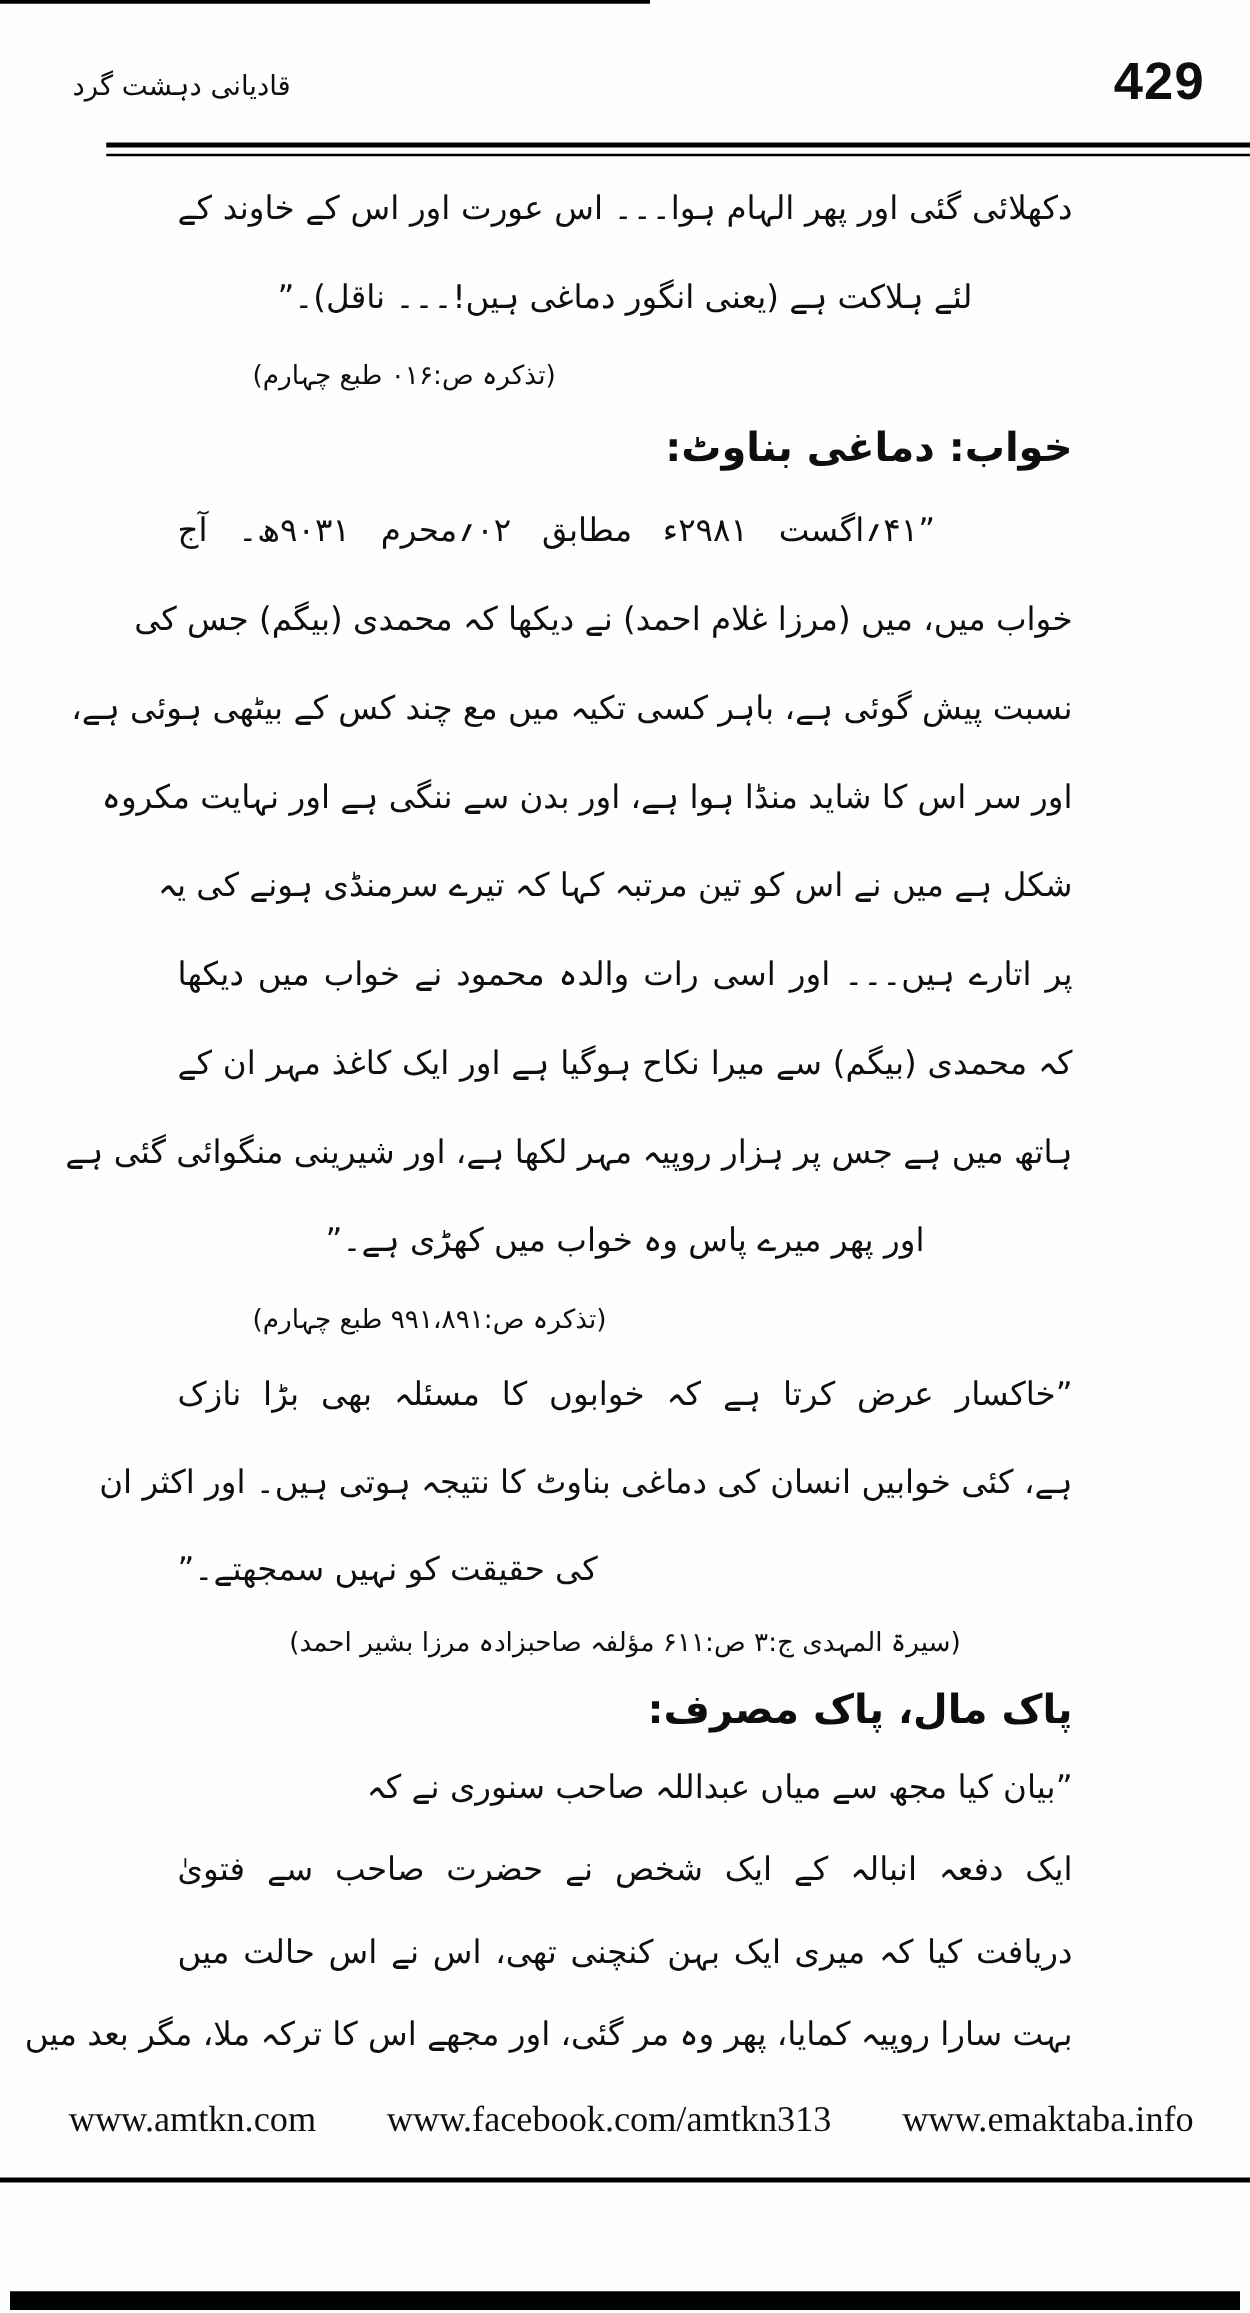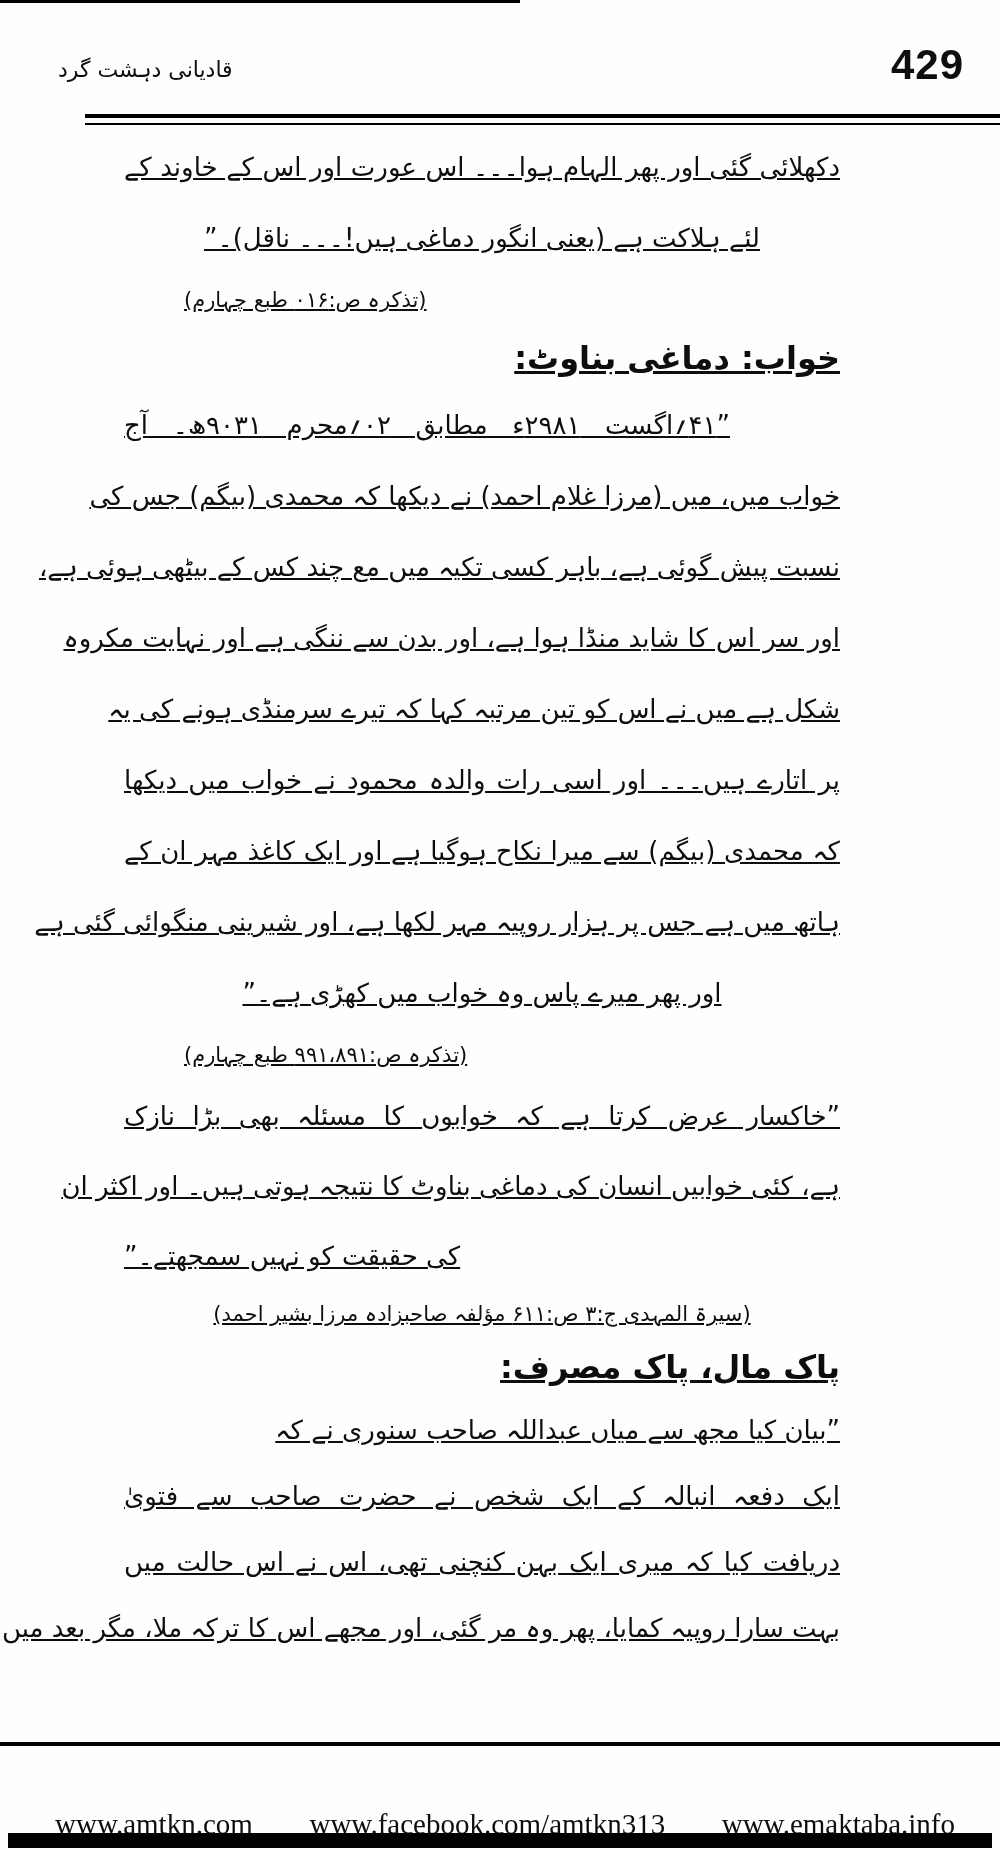--- a/index.html
+++ b/index.html
@@ -26,41 +26,41 @@
   }
   .header-right{font-size:27px;direction:rtl;padding-bottom:2px;}
 
   .rule-double{
     position:absolute;top:114px;left:85px;right:0;height:5px;
     border-top:4px solid #000;border-bottom:2px solid #000;
   }
 
   
   .content{
-    position:absolute;top:132px;left:124px;width:716px;
-    direction:rtl;text-align:right;text-decoration:underline;
+    position:absolute;top:132px;left:142px;width:716px;
+    direction:rtl;text-align:right;
   }
   .line{
     font-size:26px;height:71px;line-height:71px;white-space:nowrap;
   }
   .just{text-align:justify;text-align-last:justify;}
   .center{text-align:center;}
   .citation{font-size:21px;height:52px;line-height:52px;text-align:left;margin-left:60px;white-space:nowrap;}
   .citation-wide{font-size:21px;height:46px;line-height:46px;text-align:center;margin:0;white-space:nowrap;}
   .h-urdu{font-size:32px;font-weight:bold;height:64px;line-height:64px;text-align:right;white-space:nowrap;}
   .indent-right{width:606px;margin-right:110px;}
   .end-right{text-align:left;margin-right:108px;}
   .p2{height:70px;line-height:70px;}
   .p3{height:66px;line-height:66px;}
   .h2-block{height:60px;line-height:60px;}
 
   
   .footer-rule{position:absolute;top:1742px;left:0;right:0;border-top:4px solid #000;}
   .footer{
-    position:absolute;top:1808px;left:55px;right:45px;
+    position:absolute;top:1680px;left:55px;right:45px;
     display:flex;justify-content:space-between;align-items:baseline;
     font-family:"Liberation Serif",serif;font-size:29px;
   }
   .bottom-bar{position:absolute;top:1833px;left:8px;right:8px;height:15px;background:#000;}
 </style>
 </head>
 <body>
 
 <div class="top-artifact"></div>
 

